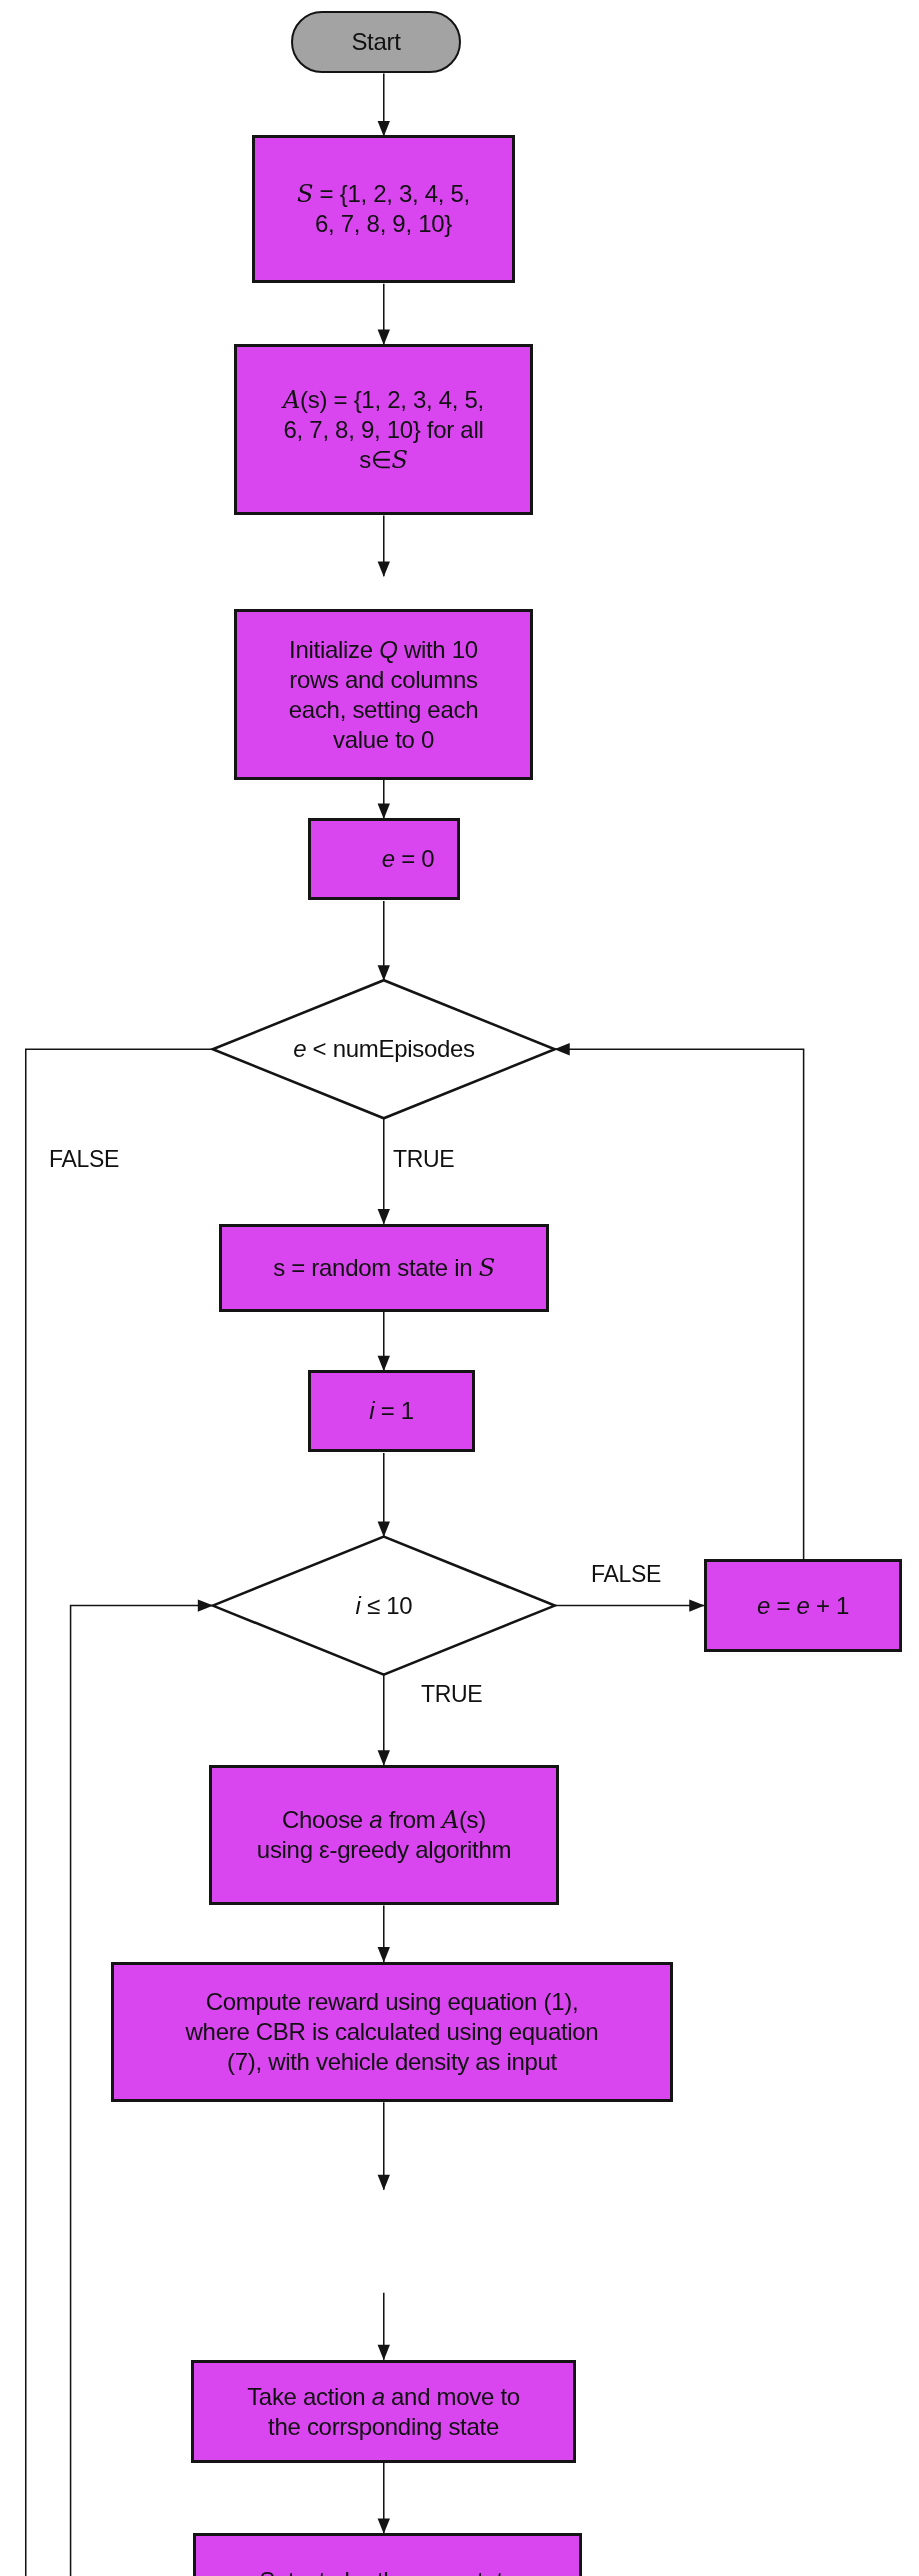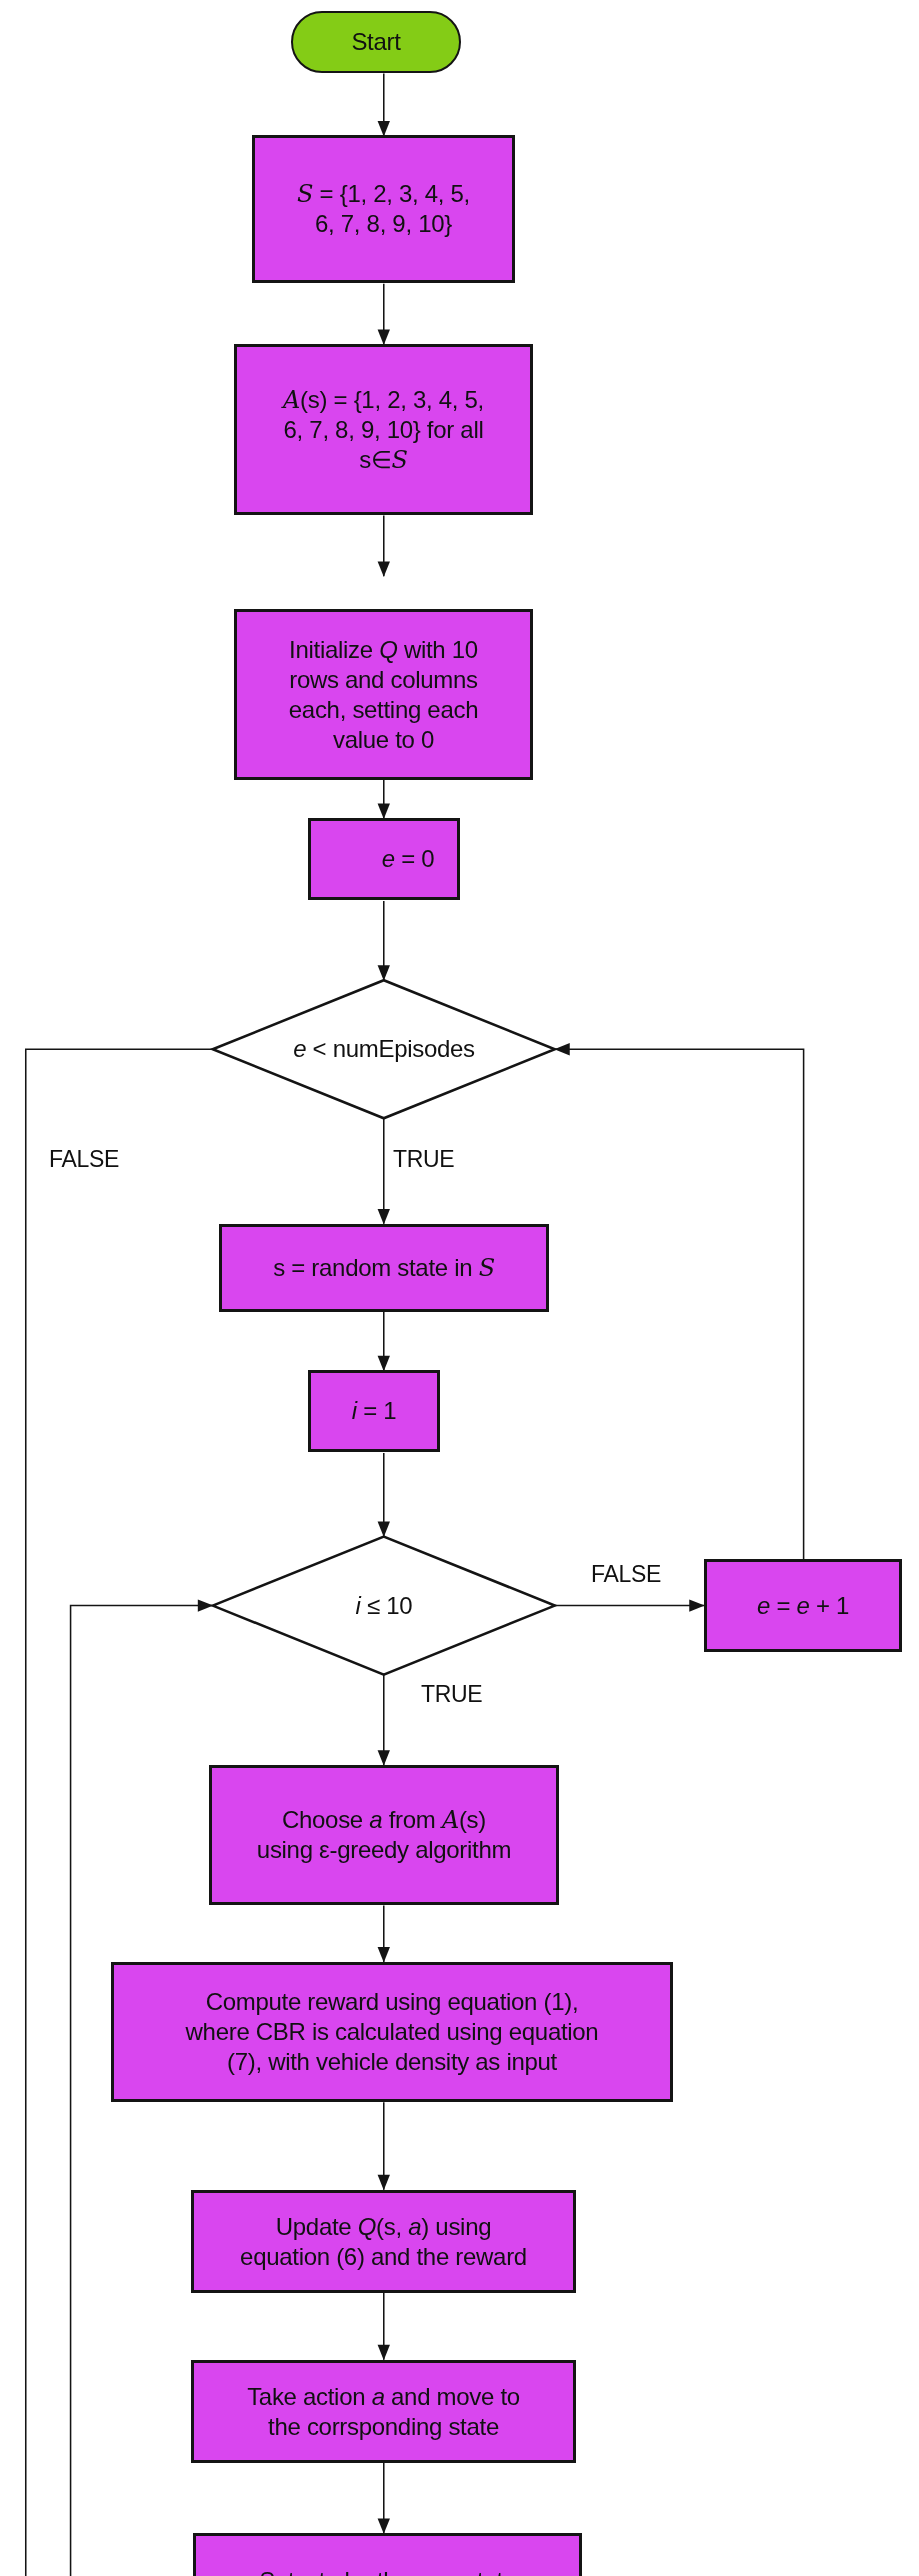--- a/index.html
+++ b/index.html
@@ -30,21 +30,21 @@
     letter-spacing: -0.3px;
     box-sizing: border-box;
   }
   .process {
     border: 3.6px solid #141414;
     background: #d946ef;
   }
   .terminator {
     border: 2.6px solid #141414;
     border-radius: 515px;
-    background: #84cc16;
+    background: #a3a3a3;
   }
   .decision-text {
     background: transparent;
     pointer-events: none;
   }
   .tline { white-space: nowrap; }
   .script { font-family: "DejaVu Serif", serif; font-style: italic; }
   .it { font-style: italic; }
   .edge-label {
     position: absolute;
@@ -114,21 +114,21 @@
     </div>
 
   <div class="node decision-text" style="left:255px; top:1023px; width:258px; height:52px;justify-content:center;">
       <div class="tline"><span class="it">e</span> &lt; numEpisodes</div>
     </div>
 
   <div class="node process" style="left:219px; top:1224px; width:330px; height:88px;">
       <div class="tline">s = random state in <span class="script">S</span></div>
     </div>
 
-  <div class="node process" style="left:308px; top:1370px; width:132px; height:82px;">
+  <div class="node process" style="left:308px; top:1370px; width:167px; height:82px;">
       <div class="tline"><span class="it">i</span> = 1</div>
     </div>
 
   <div class="node decision-text" style="left:255px; top:1580px; width:258px; height:52px;">
       <div class="tline"><span class="it">i</span> ≤ 10</div>
     </div>
 
   <div class="node process" style="left:704px; top:1559px; width:198px; height:93px;">
       <div class="tline"><span class="it">e</span> = <span class="it">e</span> + 1</div>
     </div>
@@ -137,24 +137,20 @@
       <div class="tline">Choose <span class="it">a</span> from <span class="script">A</span>(s)</div>
       <div class="tline">using ε-greedy algorithm</div>
     </div>
 
   <div class="node process" style="left:111px; top:1962px; width:562px; height:140px;">
       <div class="tline">Compute reward using equation (1),</div>
       <div class="tline">where CBR is calculated using equation</div>
       <div class="tline">(7), with vehicle density as input</div>
     </div>
 
-  <div class="node process" style="left:191px; top:2190px; width:385px; height:103px;">
-      <div class="tline">Update <span class="it">Q</span>(s, <span class="it">a</span>) using</div>
-      <div class="tline">equation (6) and the reward</div>
-    </div>
 
   <div class="node process" style="left:191px; top:2360px; width:385px; height:103px;">
       <div class="tline">Take action <span class="it">a</span> and move to</div>
       <div class="tline">the corrsponding state</div>
     </div>
 
   <div class="node process" style="left:193px; top:2533px; width:389px; height:96px;">
       <div class="tline">Set s to be the new state</div>
     </div>
 

